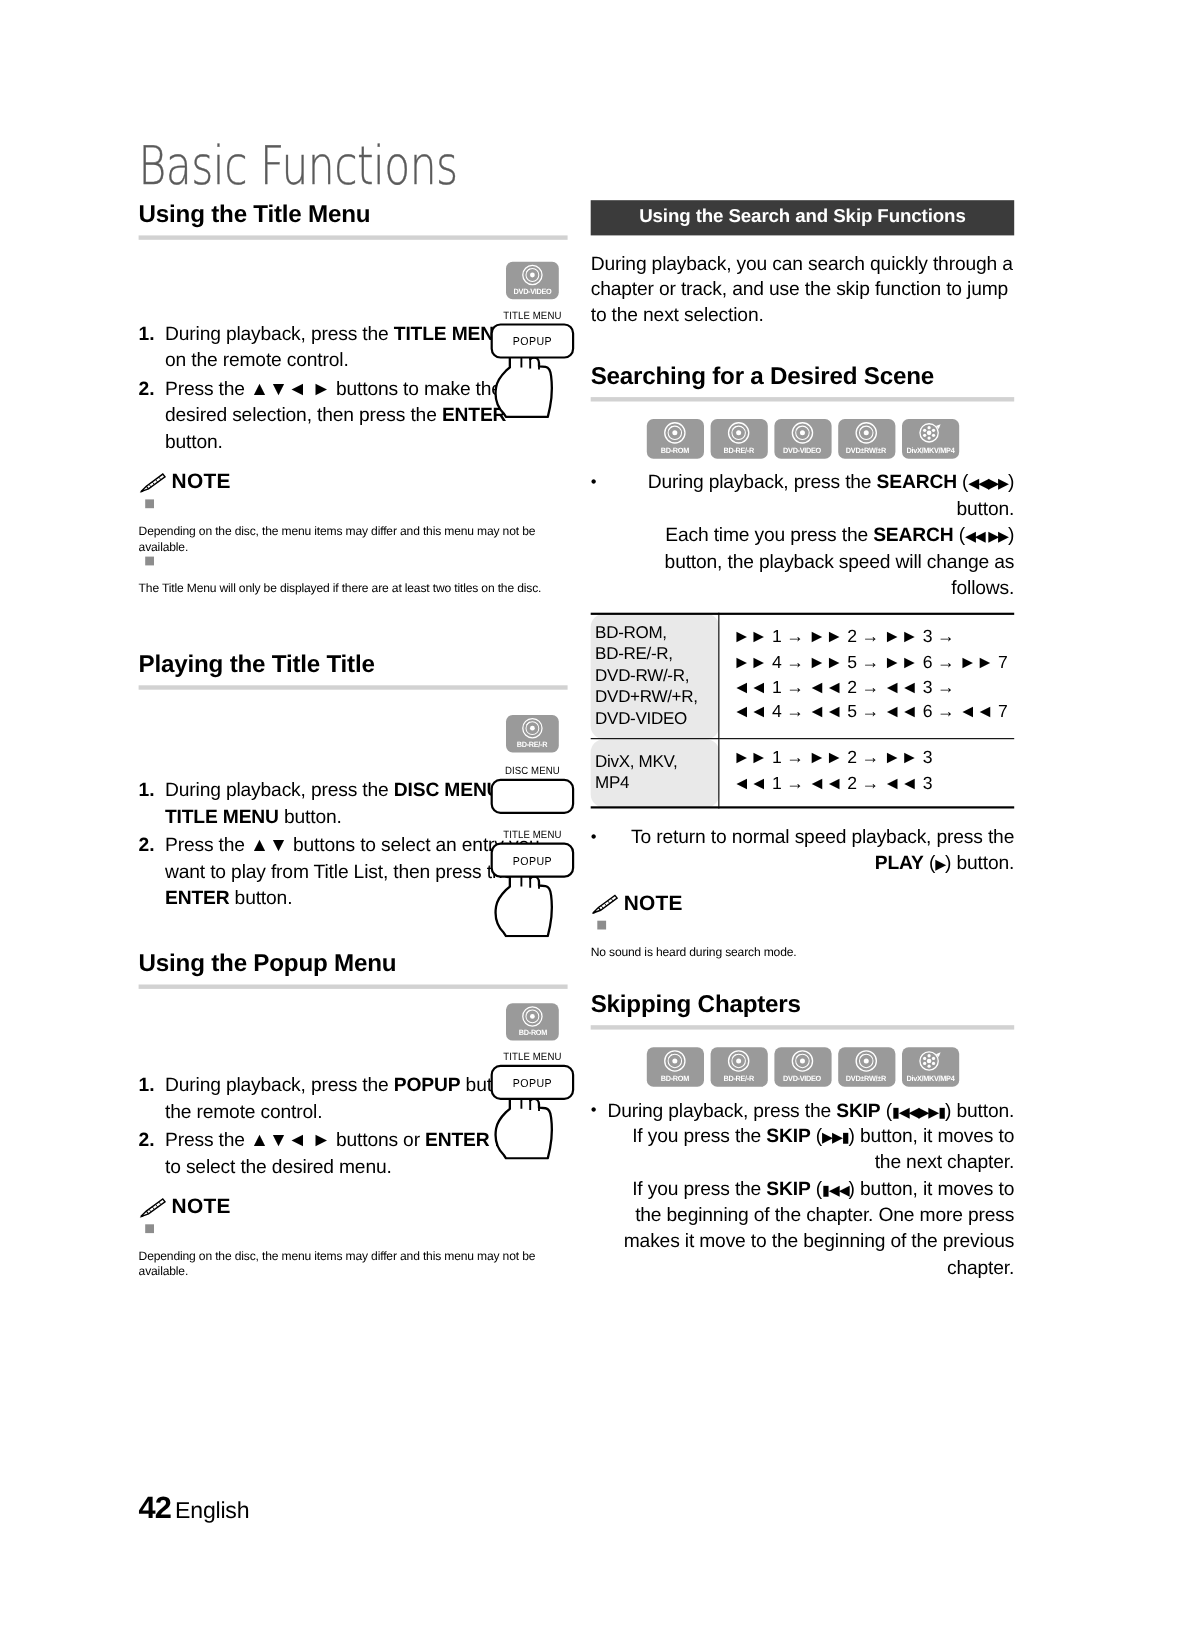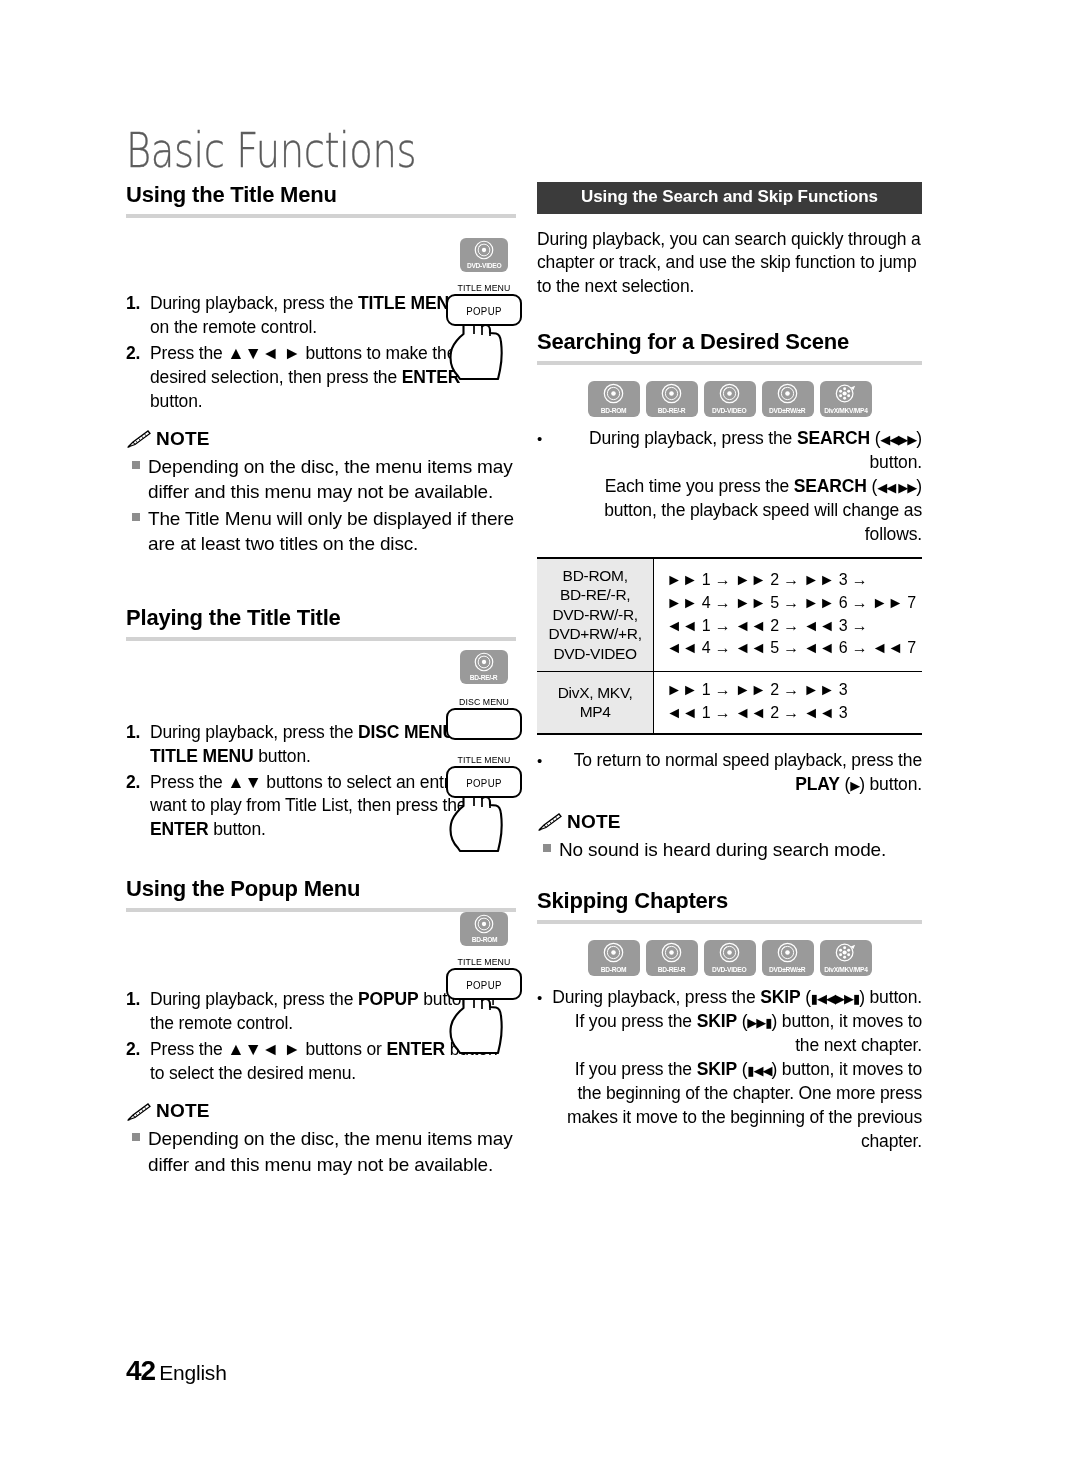--- a/index.html
+++ b/index.html
@@ -138,24 +138,25 @@
   }
   .pencil-icon {
     width: 26px;
     height: 21px;
     margin-right: 4px;
     flex: 0 0 26px;
   }
   .note-list { margin: 0; padding: 0; list-style: none; }
   .note-item {
     display: flex;
-    font-size: 19px;
+    font-size: 11px;
     line-height: 1.34;
     letter-spacing: -0.15px;
     margin-bottom: 1px;
+    flex-direction: column;
   }
   .note-sq {
     flex: 0 0 22px;
     width: 22px;
     padding-left: 6px;
     box-sizing: border-box;
   }
   .note-sq i {
     display: inline-block;
     width: 8px;
@@ -221,25 +222,25 @@
     border-bottom: 2px solid #000;
   }
   .speed-table td {
     border: 1px solid #000;
     vertical-align: middle;
     padding: 0;
   }
   .st-label {
     background: #e9e9e9;
     width: 124px;
-    text-align: center;
     font-size: 15.5px;
     line-height: 1.26;
     padding: 7px 4px 8px 4px !important;
     letter-spacing: -0.3px;
+    border-radius: 12px;
   }
   .st-val {
     padding: 7px 6px 8px 12px !important;
     font-size: 16px;
     line-height: 1.42;
     white-space: nowrap;
     letter-spacing: -0.2px;
   }
   .speed-table tr:first-child td { border-top: none; }
   .speed-table tr:last-child td { border-bottom: none; }

